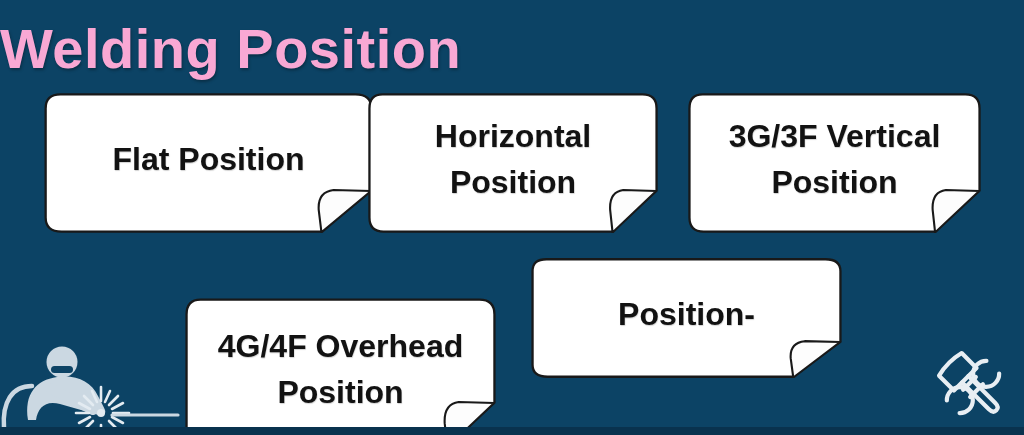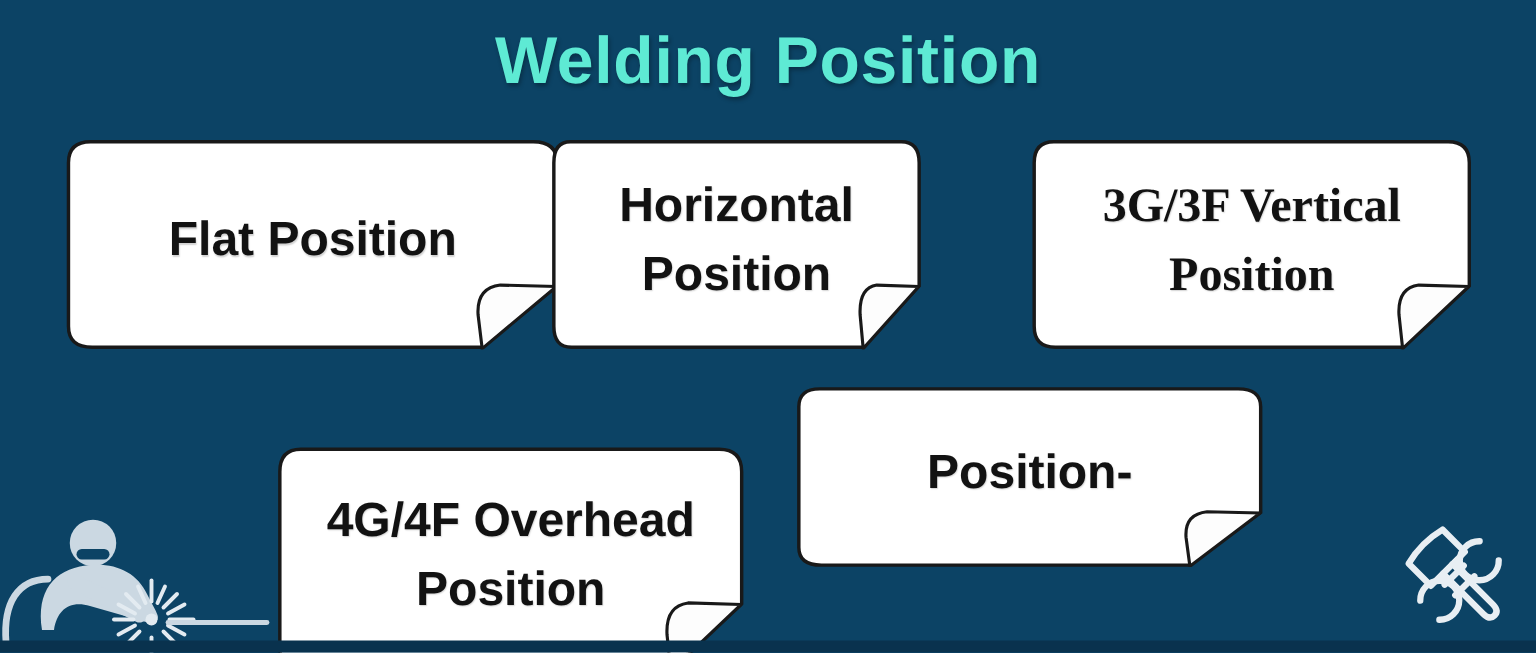--- a/index.html
+++ b/index.html
@@ -5,22 +5,22 @@
   html,body { margin:0; padding:0; }
   body {
     width:1024px; height:435px; position:relative; overflow:hidden;
     background:#0C4365;
     font-family:"Liberation Sans", sans-serif;
   }
   .stage { position:absolute; inset:0; }
 
   .page-title {
     position:absolute; left:0; top:16px; width:100%;
-    text-align:center; font-size:44px; font-weight:bold;
-    color:#5eead4; letter-spacing:0.5px;
+    text-align:left; font-size:56px; font-weight:bold;
+    color:#f9a8d4; letter-spacing:0.5px;
     text-shadow:1px 2px 3px rgba(0,0,0,0.30);
   }
 
   .card { position:absolute; }
   .card svg.card-shape { position:absolute; inset:0; width:100%; height:100%; }
   .card-shape .cardbody { fill:#FFFFFF; stroke:#191919; stroke-width:2.3; vector-effect:non-scaling-stroke; }
   .card-shape .cardflap { fill:#FDFDFD; stroke:#191919; stroke-width:2.1; stroke-linejoin:round; vector-effect:non-scaling-stroke; }
 
   .card-label {
     position:absolute; inset:0; padding:0 14px 8px 14px;
@@ -48,32 +48,32 @@
     <svg class="card-shape" viewBox="0 0 300 145" preserveAspectRatio="none">
       <path class="cardbody" d="M15,1.5 H284 Q298.5,1.5 298.5,16 V101 L252.5,143.5 H16 Q1.5,143.5 1.5,129 V16 Q1.5,1.5 15,1.5 Z"></path>
       <path class="cardflap" d="M253,144.4 L250.5,121 Q249.5,102.5 264,100.5 L298.2,101.5 Z"></path>
     </svg>
     <div class="card-label">
       <span>Flat Position</span>
       <span></span>
     </div>
   </div>
 
-  <div class="card" style="left:368px; top:93px; width:246px; height:140px;">
+  <div class="card" style="left:368px; top:93px; width:290px; height:140px;">
     <svg class="card-shape" viewBox="0 0 300 145" preserveAspectRatio="none">
       <path class="cardbody" d="M15,1.5 H284 Q298.5,1.5 298.5,16 V101 L252.5,143.5 H16 Q1.5,143.5 1.5,129 V16 Q1.5,1.5 15,1.5 Z"></path>
       <path class="cardflap" d="M253,144.4 L250.5,121 Q249.5,102.5 264,100.5 L298.2,101.5 Z"></path>
     </svg>
     <div class="card-label">
       <span>Horizontal</span>
       <span>Position</span>
     </div>
   </div>
 
-  <div class="card" style="left:688px; top:93px; width:293px; height:140px;font-family:Liberation Serif, serif;">
+  <div class="card" style="left:688px; top:93px; width:293px; height:140px;">
     <svg class="card-shape" viewBox="0 0 300 145" preserveAspectRatio="none">
       <path class="cardbody" d="M15,1.5 H284 Q298.5,1.5 298.5,16 V101 L252.5,143.5 H16 Q1.5,143.5 1.5,129 V16 Q1.5,1.5 15,1.5 Z"></path>
       <path class="cardflap" d="M253,144.4 L250.5,121 Q249.5,102.5 264,100.5 L298.2,101.5 Z"></path>
     </svg>
     <div class="card-label">
       <span>3G/3F Vertical</span>
       <span>Position</span>
     </div>
   </div>
 

